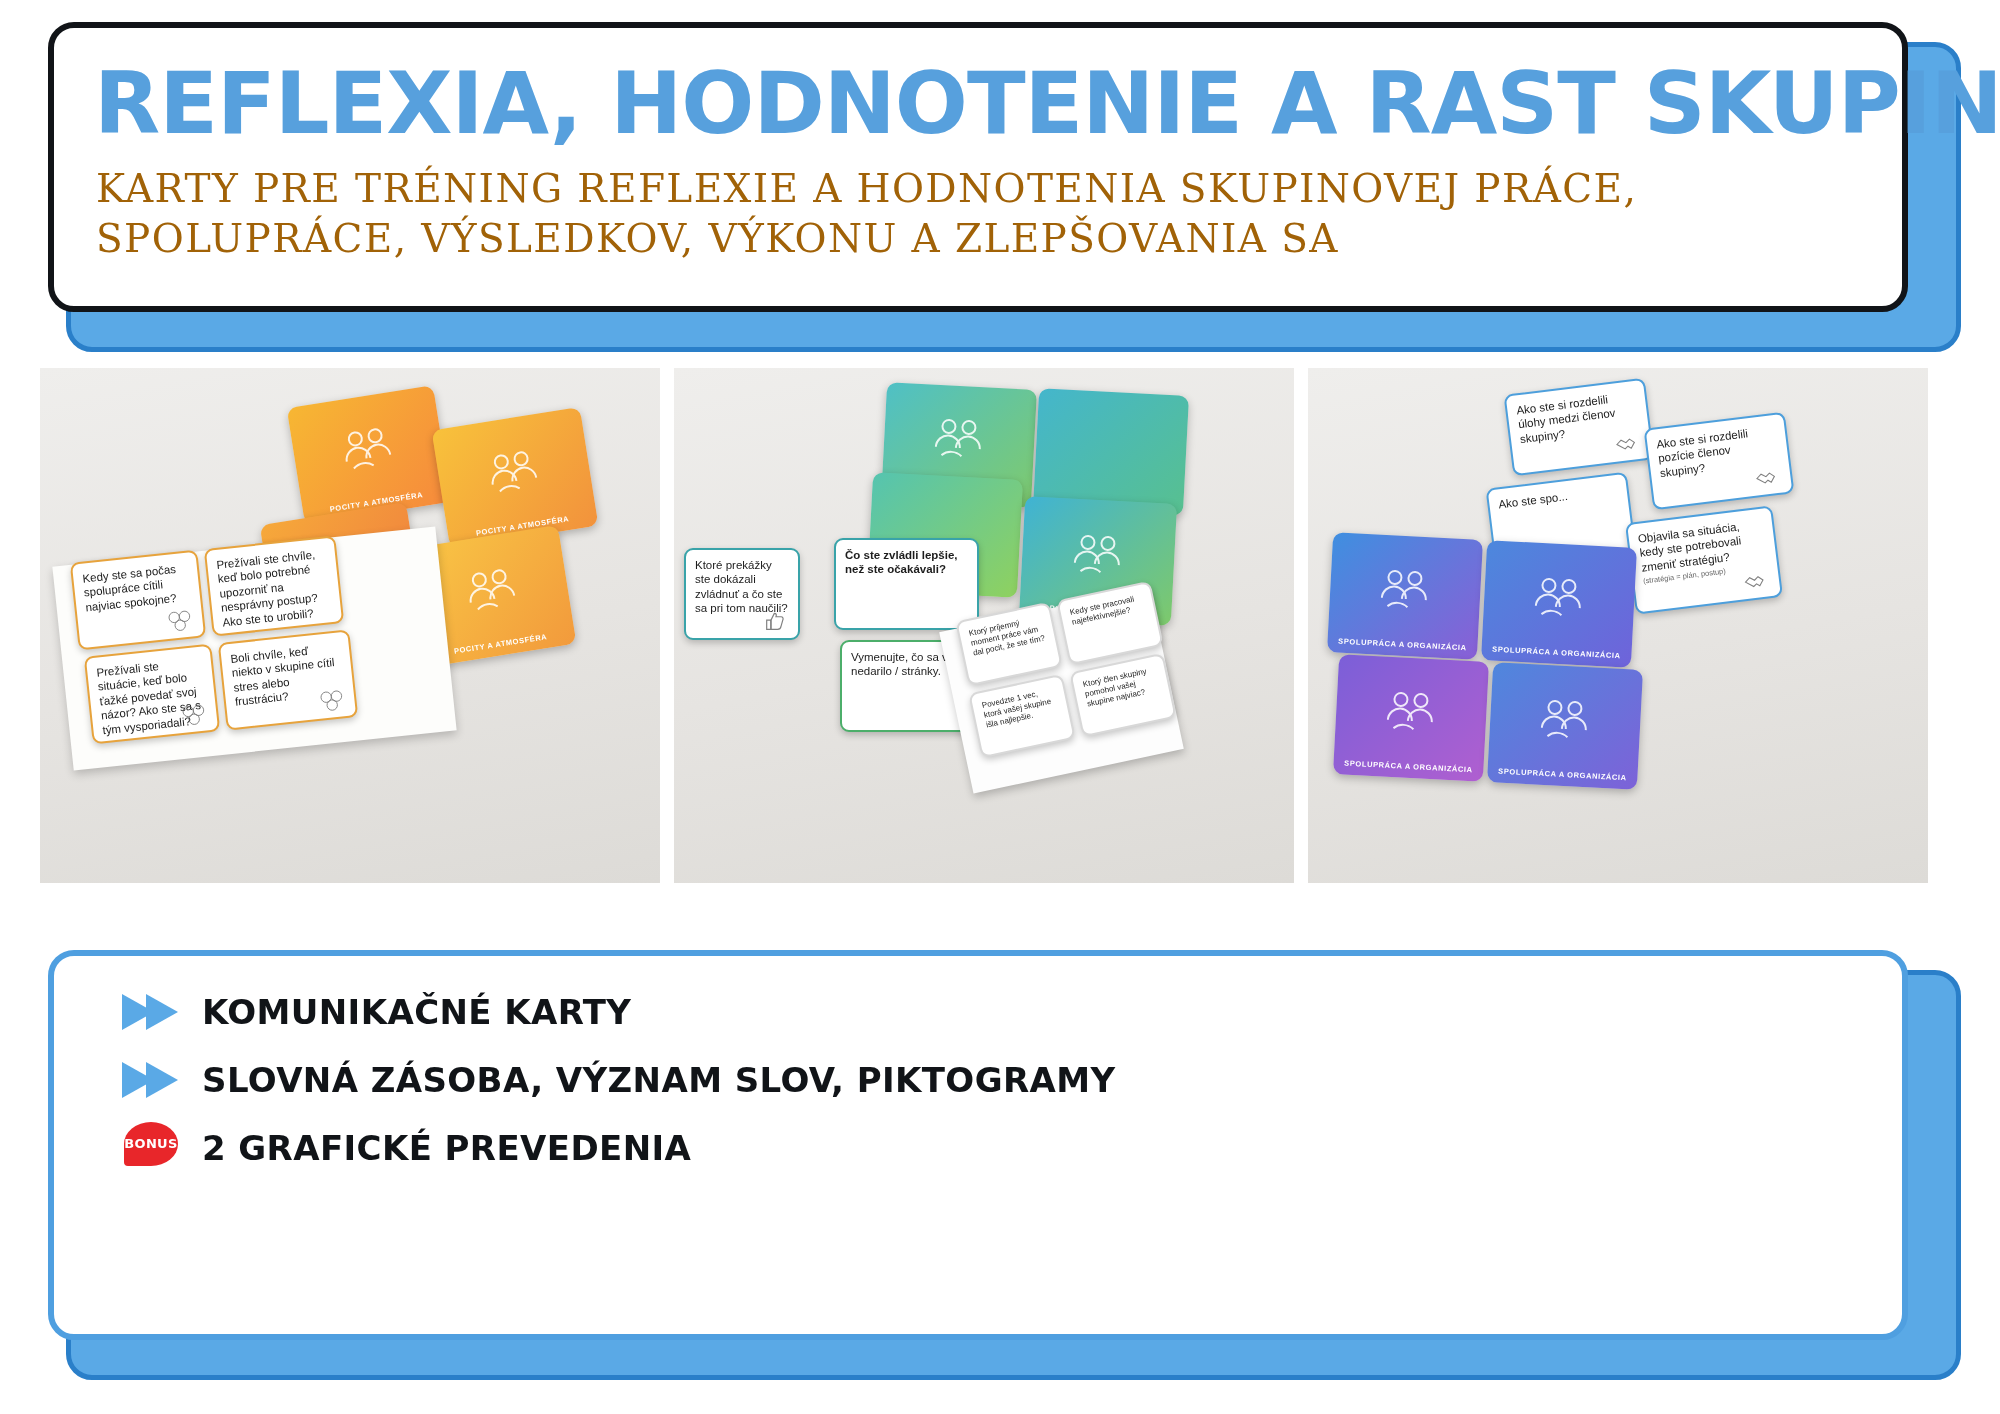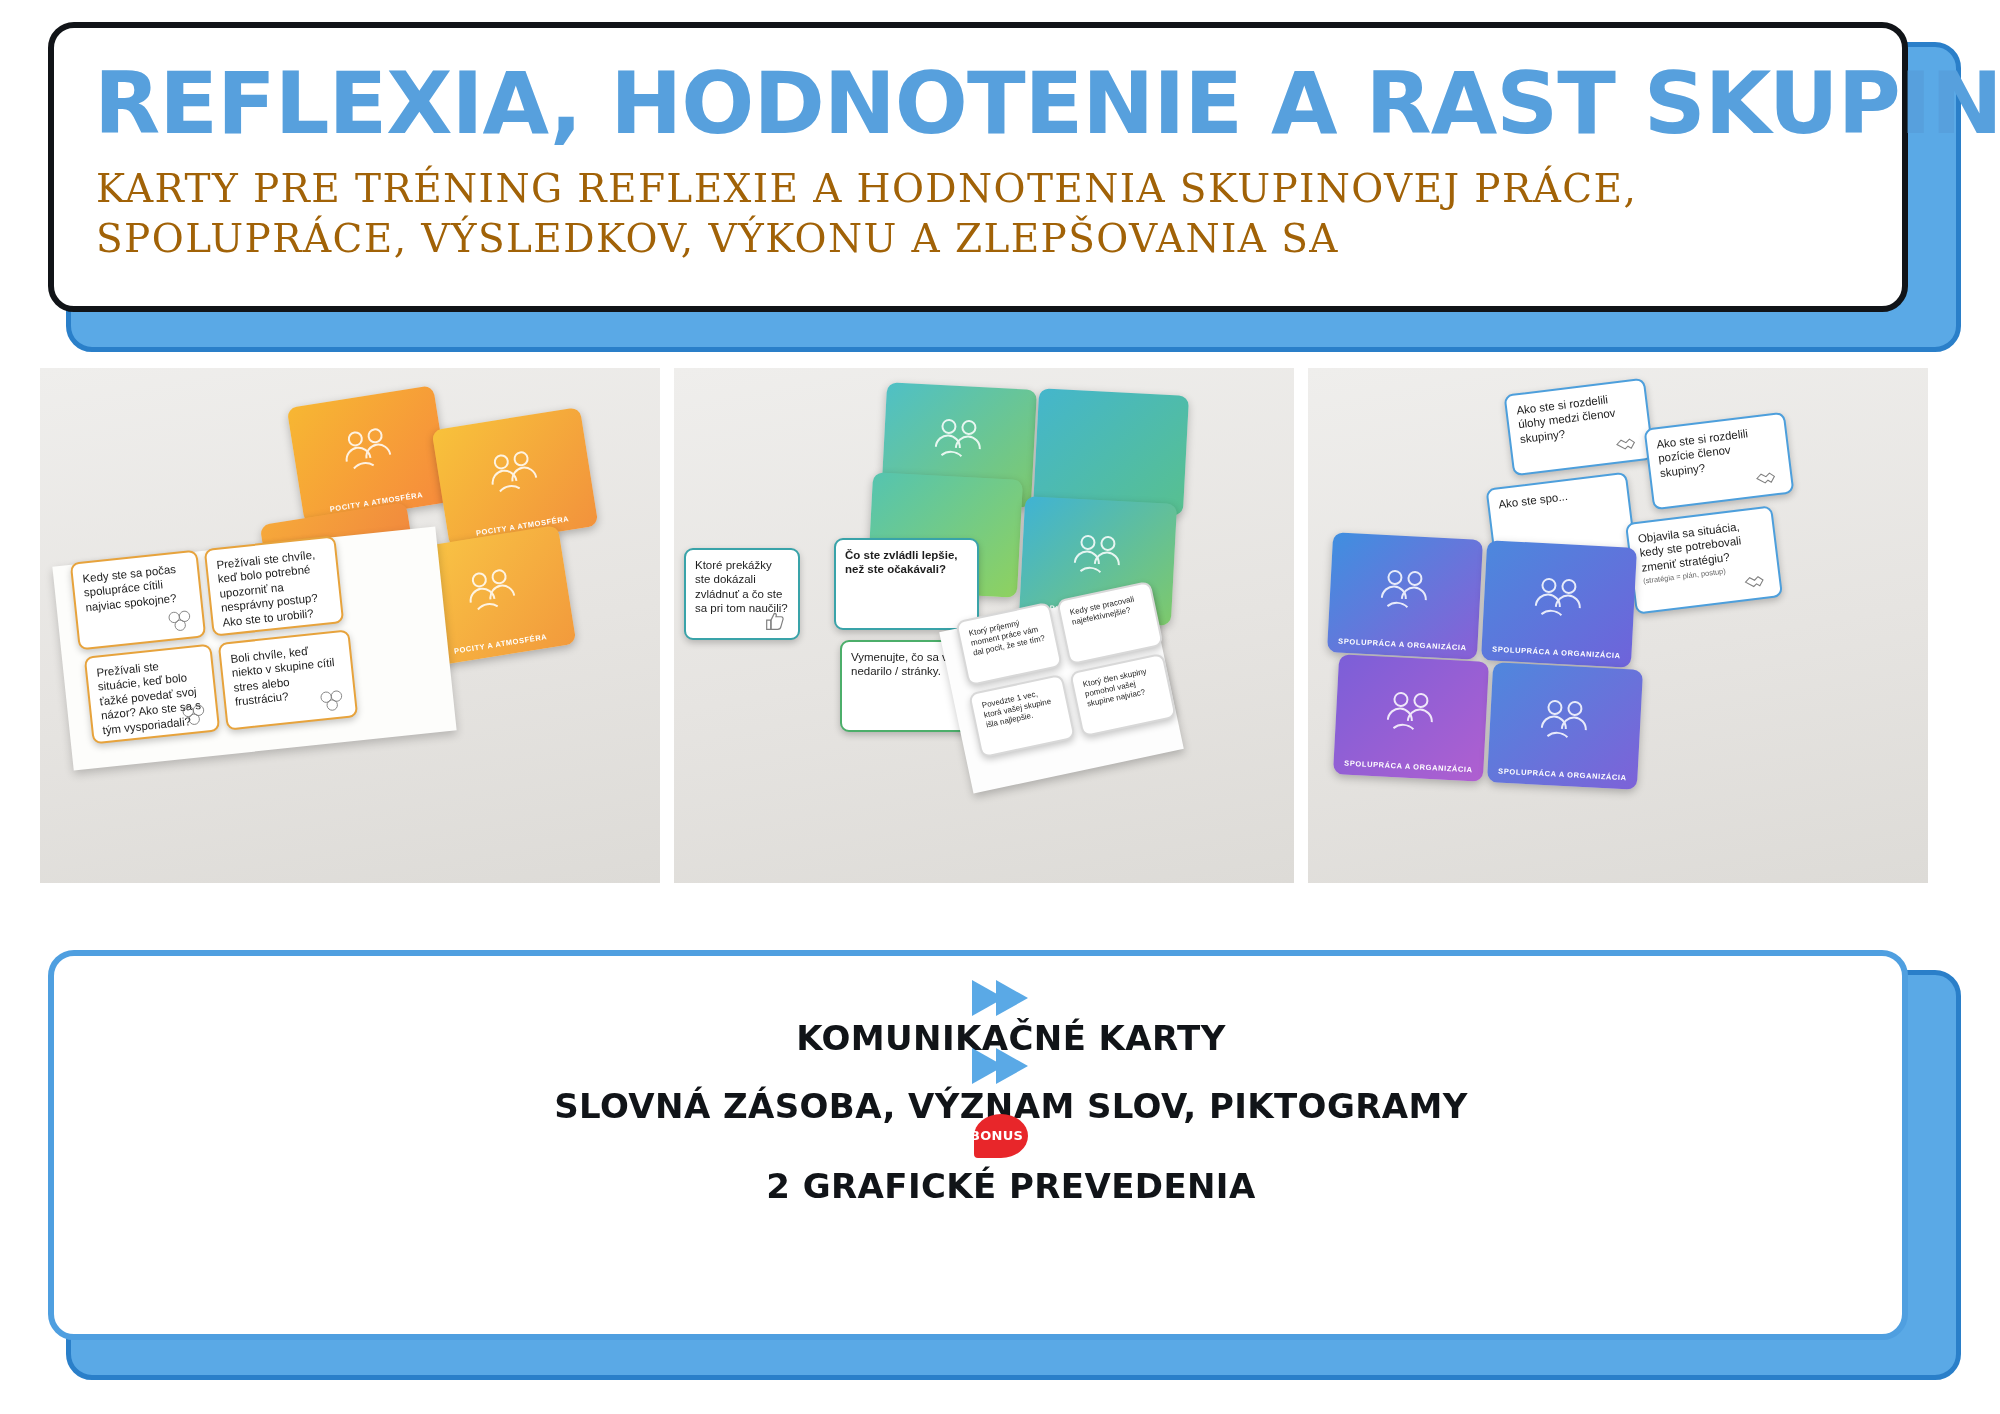--- a/index.html
+++ b/index.html
@@ -169,21 +169,20 @@
     border: 6px solid #4f9fe0;
     border-radius: 26px;
     box-sizing: border-box;
     padding: 22px 0 0 0;
   }
   .bullet-row {
     display: flex;
     align-items: center;
     height: 68px;
     padding-left: 66px;
-    flex-direction: column;
   }
   .chev {
     width: 62px;
     height: 40px;
     flex: none;
     margin-right: 20px;
   }
   .bullet-text {
     font-family: "DejaVu Sans", sans-serif;
     font-weight: bold;
@@ -207,20 +206,21 @@
     height: 44px;
     background: #e8262a;
     border-radius: 50% 50% 50% 4px / 50% 50% 50% 4px;
     transform: rotate(0deg);
   }
   .bonus-badge .pin-text {
     position: absolute;
     left: 0;
     top: 14px;
     width: 62px;
+    text-align: center;
     color: #ffffff;
     font-family: "DejaVu Sans", sans-serif;
     font-weight: bold;
     font-size: 13px;
     letter-spacing: .3px;
   }
 </style>
 </head>
 <body>
 

